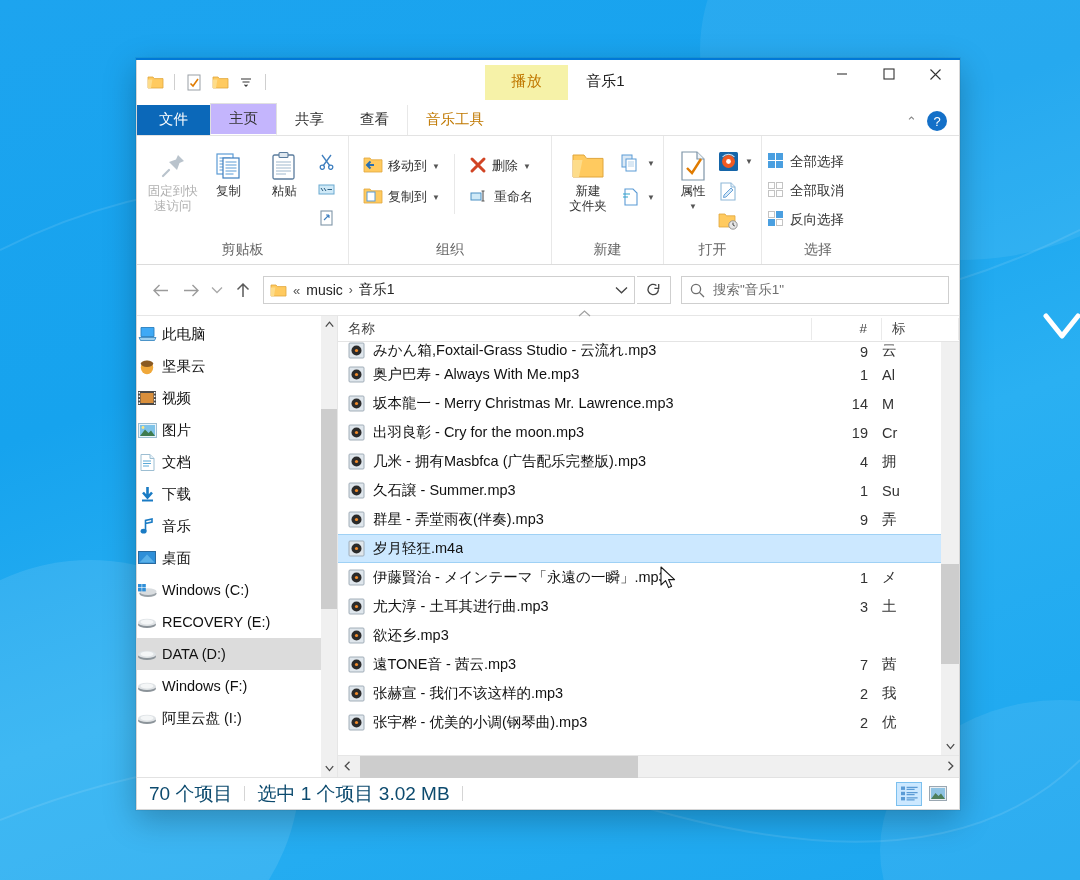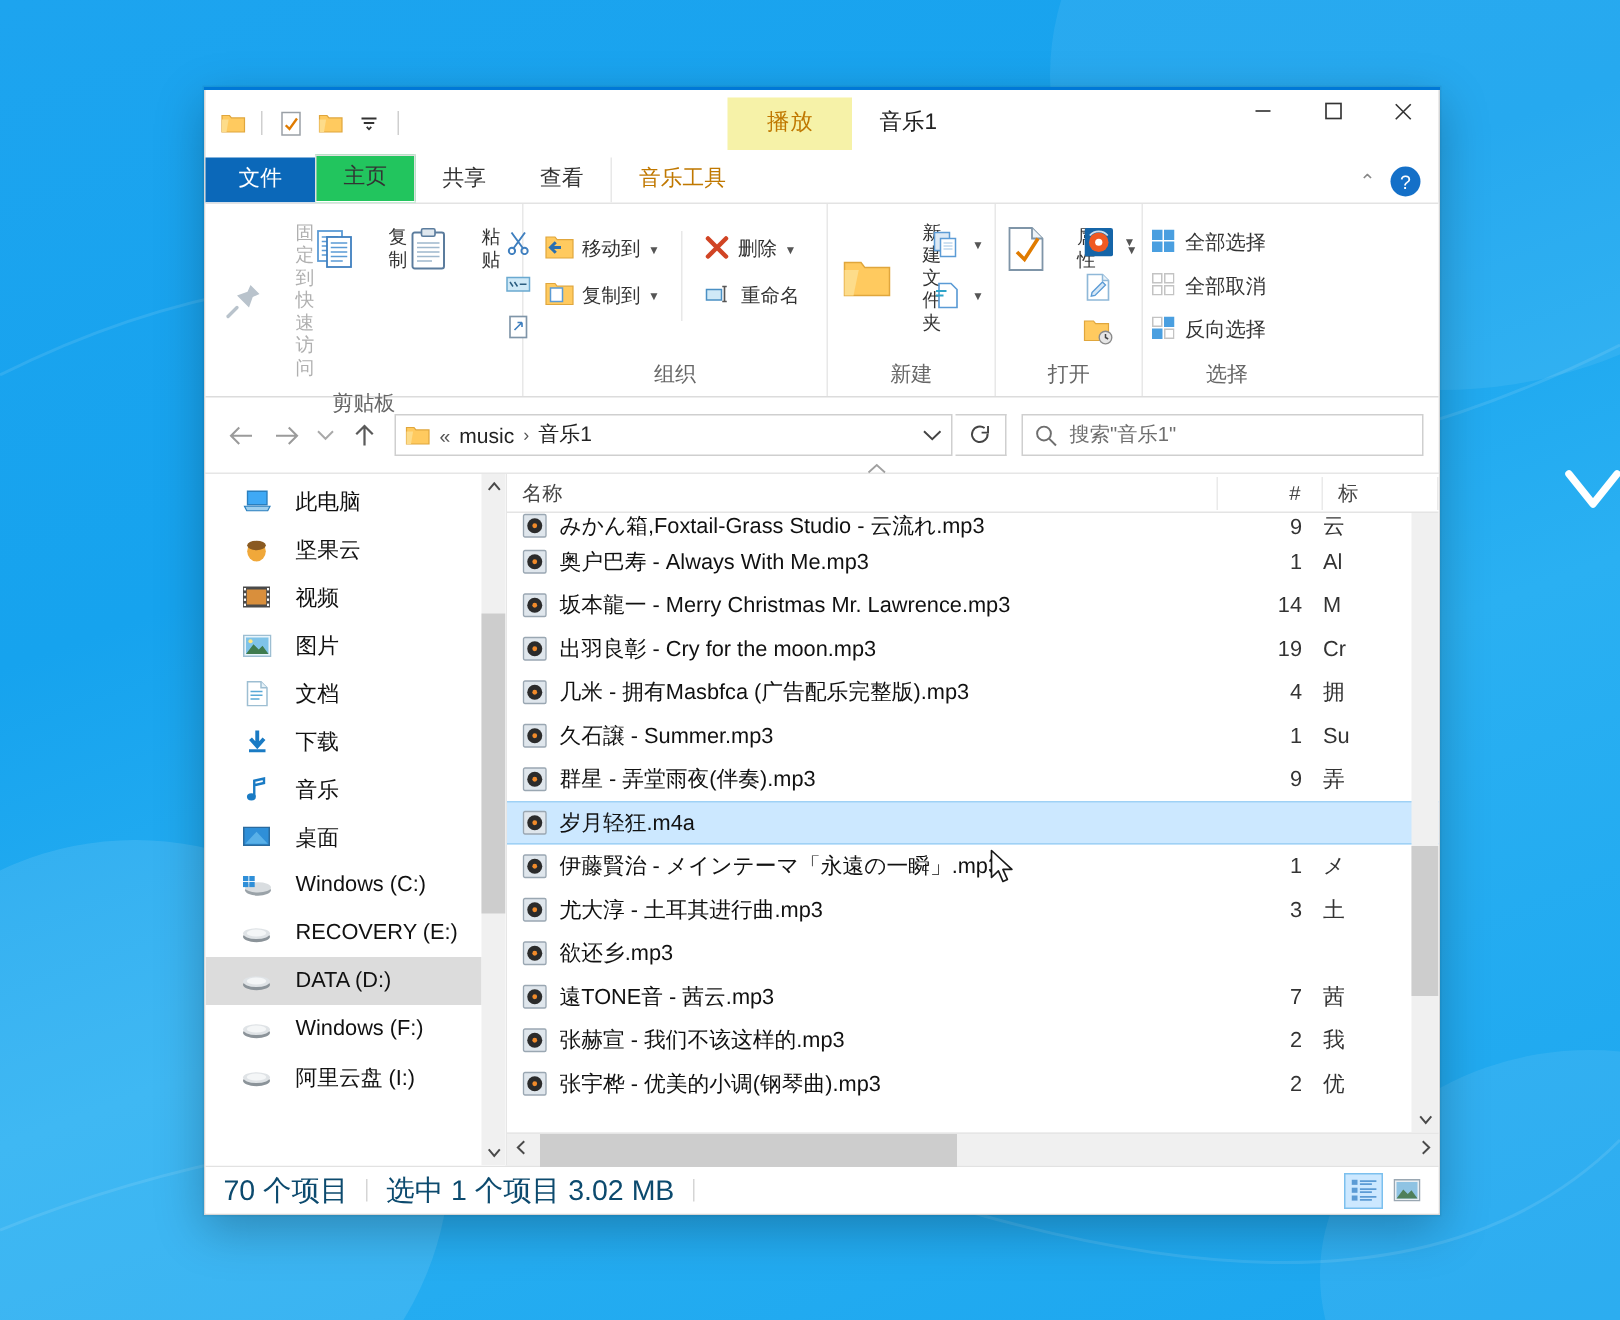--- a/index.html
+++ b/index.html
@@ -35,35 +35,35 @@
     letter-spacing:.5px;
   }
   .win-title { font-size:15px; color:#222; padding:7px 0 9px 18px; }
   .win-ctrls { margin-left:auto; display:flex; }
   .win-ctrl { width:47px; height:30px; display:flex; align-items:center; justify-content:center; }
 
   
   .ribbon-tabs { display:flex; align-items:flex-end; height:30px; position:relative; flex:0 0 auto; padding-left:0;justify-content:center;}
   .rtab { font-size:14.5px; color:#333; padding:5px 18px 6px; line-height:19px; cursor:default; }
   .rtab.file { background:#0b68b9; color:#fff; padding:5px 22px 6px; }
-  .rtab.active { background:#22c55e; border:1px solid #e0e0e0; border-bottom:1px solid #fff; position:relative; z-index:3; color:#333;}
+  .rtab.active { background:#c4b5fd; border:1px solid #e0e0e0; border-bottom:1px solid #fff; position:relative; z-index:3; color:#333;}
   .rtab.ctx { color:#c07800; border-left:1px solid #e8e8e8; }
   .ribbon-tabs .right { margin-left:auto; display:flex; align-items:center; gap:10px; padding:0 12px 4px 0;}
   .chev-up { color:#888; font-size:13px; }
   .help-btn { width:20px;height:20px;border-radius:50%;background:#1470c8;color:#fff;font-size:13px;
               display:flex;align-items:center;justify-content:center; }
 
   
   .ribbon { background:#fff; border-top:1px solid #e3e3e3; border-bottom:1px solid #dcdcdc;
             height:130px; display:flex; flex:0 0 auto; position:relative; }
   .rgroup { display:flex; flex-direction:column; justify-content:space-between;
             border-right:1px solid #e8e8e8; padding:4px 0 0; }
   .rgroup .items { display:flex; align-items:flex-start; padding:4px 8px 0; flex:1; }
   .rgroup .gname { text-align:center; font-size:14px; color:#666; padding:3px 0 5px; }
-  .big-btn { width:62px; display:flex; flex-direction:row; align-items:center; gap:20px;
+  .big-btn { width:62px; display:flex; flex-direction:column; align-items:center; gap:0;
              padding:4px 2px; font-size:12.5px; color:#333; text-align:center; line-height:15px;}
   .big-btn .ic { height:36px; display:flex; align-items:center; justify-content:center;}
   .big-btn.disabled { color:#b0b0b0; }
   .mini-col { display:flex; flex-direction:column; gap:2px; padding-top:4px;}
   .mini-btn { width:28px;height:26px; display:flex;align-items:center;justify-content:center;}
   .row-btn { display:flex; align-items:center; gap:5px; font-size:13px; color:#333; padding:3px 6px; height:28px;}
   .stack { display:flex; flex-direction:column; gap:3px; padding-top:8px;}
   .caret { font-size:8px; color:#555; }
   .sel-list { display:flex; flex-direction:column; gap:2px; padding:8px 6px 0 6px;}
   .sel-item { display:flex; align-items:center; gap:7px; font-size:13.5px; color:#333; height:27px;}
@@ -80,21 +80,21 @@
   .refresh-btn { width:34px; height:28px; border:1px solid #cfcfcf; border-left:none; display:flex;
                  align-items:center; justify-content:center; color:#444; font-size:15px;}
   .search-box { width:268px; height:28px; border:1px solid #cfcfcf; display:flex; align-items:center;
                 gap:8px; padding:0 8px; margin-left:8px;}
   .search-box .ph { font-size:13.5px; color:#6e6e6e; }
 
   
   .body-wrap { flex:1; display:flex; min-height:0; border-top:1px solid #e6e6e6; }
   
   .navpane { width:200px; background:#fff; position:relative; overflow:hidden; flex:0 0 auto;}
-  .nav-item { height:32px; display:flex; align-items:center; gap:16px; padding-left:24px; font-size:14.5px; color:#111; white-space:nowrap;}
+  .nav-item { height:32px; display:flex; align-items:center; gap:5px; font-size:14.5px; color:#111; white-space:nowrap;}
   .nav-item.selected { background:#dcdcdc; }
   .nav-item .nic { width:20px; display:flex; align-items:center; justify-content:center;}
   .nav-scroll { position:absolute; right:0; top:0; width:16px; height:100%; background:#f0f0f0;
                 display:flex; flex-direction:column; align-items:center; }
   .sb-arrow { height:17px; display:flex;align-items:center;justify-content:center; color:#555; font-size:10px; width:16px;}
   .sb-track { flex:1; position:relative; width:16px;}
   .sb-thumb { position:absolute; left:0; width:16px; background:#cdcdcd;}
 
   
   .listpane { flex:1; display:flex; flex-direction:column; min-width:0; background:#fff; border-left:1px solid #e6e6e6;}

